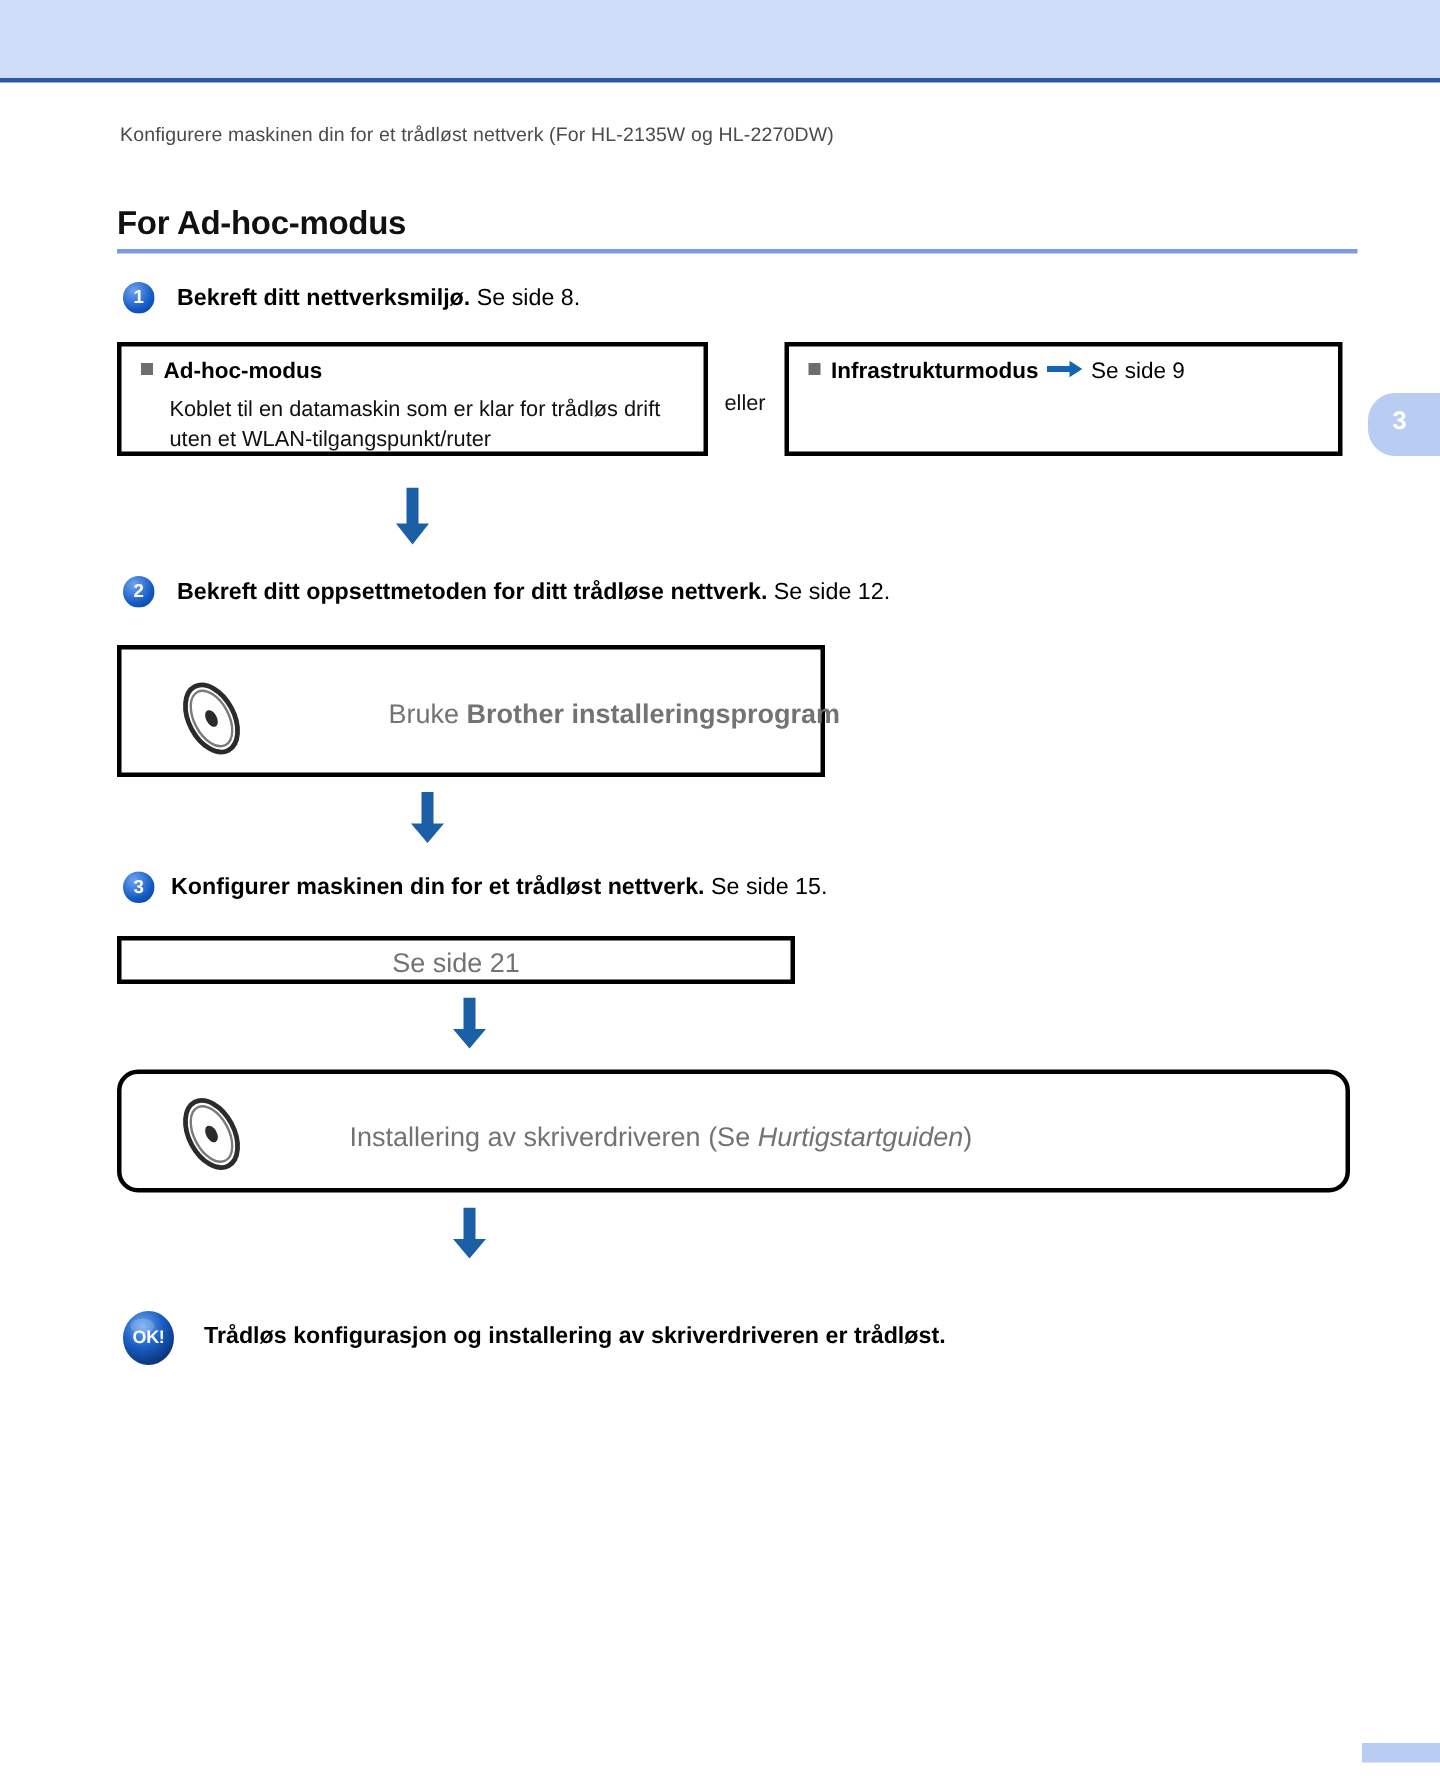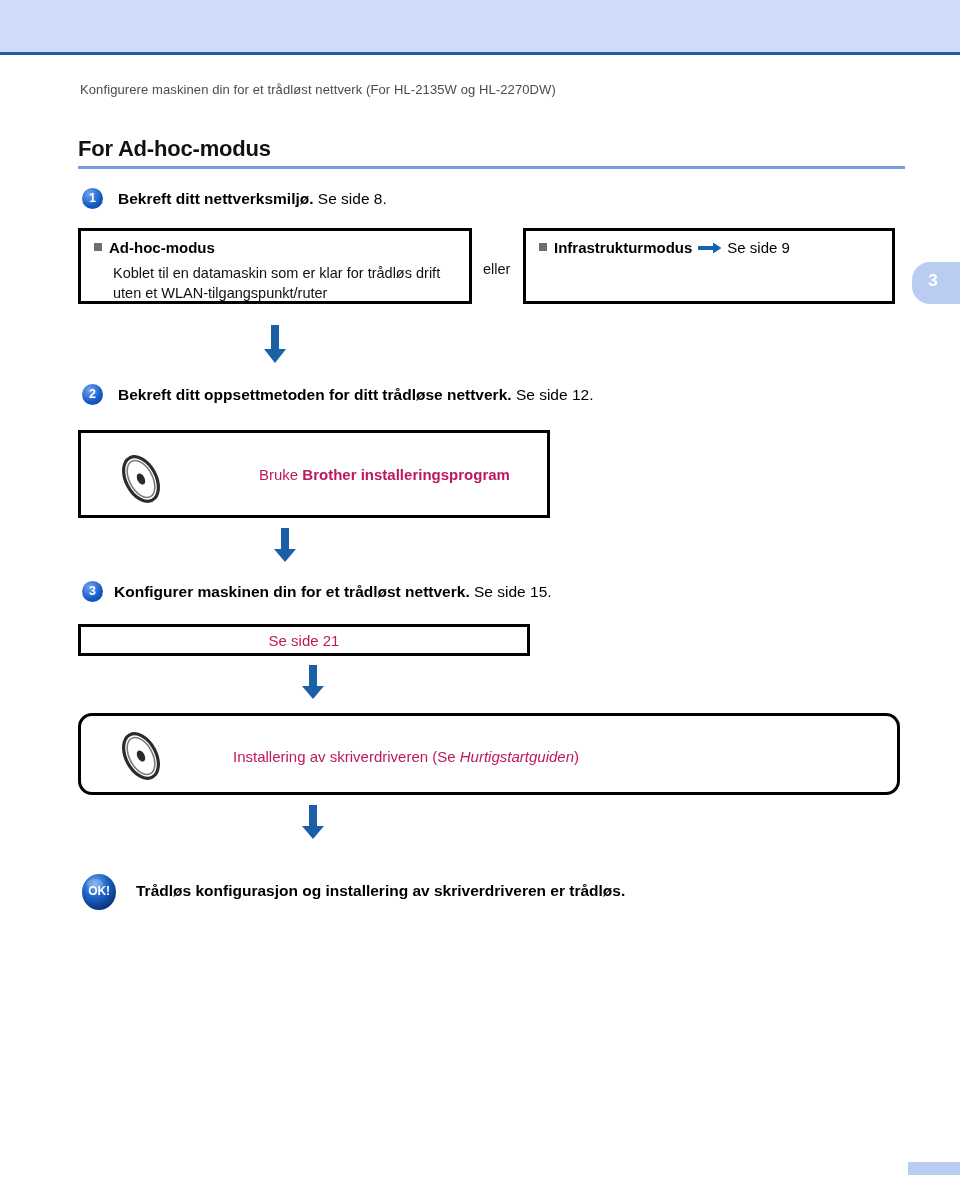--- a/index.html
+++ b/index.html
@@ -147,22 +147,22 @@
   .v-arrow {
     position: absolute;
   }
 
   
   .cd-icon { position: absolute; }
 
   
   .box-center-text {
     position: absolute;
-    font-size: 15px;
-    color: #be185d;
+    font-size: 18px;
+    color: #737373;
     white-space: nowrap;
   }
 
   
   #ok-badge {
     position: absolute;
     left: 80px; top: 873px;
     width: 38px; height: 38px;
   }
   #ok-badge .ok-label {
@@ -312,16 +312,16 @@
         <stop offset="0%" stop-color="#6fa9f0"></stop>
         <stop offset="55%" stop-color="#1a5fc4"></stop>
         <stop offset="100%" stop-color="#0a357e"></stop>
       </radialGradient>
     </defs>
     <ellipse cx="19" cy="19" rx="17" ry="18" fill="url(#okgrad)"></ellipse>
     <ellipse cx="15" cy="11" rx="8" ry="5" fill="#ffffff" opacity="0.18"></ellipse>
   </svg>
   <div class="ok-label">OK!</div>
 </div>
-<div id="final-text">Trådløs konfigurasjon og installering av skriverdriveren er trådløs.</div>
+<div id="final-text">Trådløs konfigurasjon og installering av skriverdriveren er trådløst.</div>
 
 <div id="page-number">10</div>
 <div id="footer-bar"></div>
 
 </body></html>

